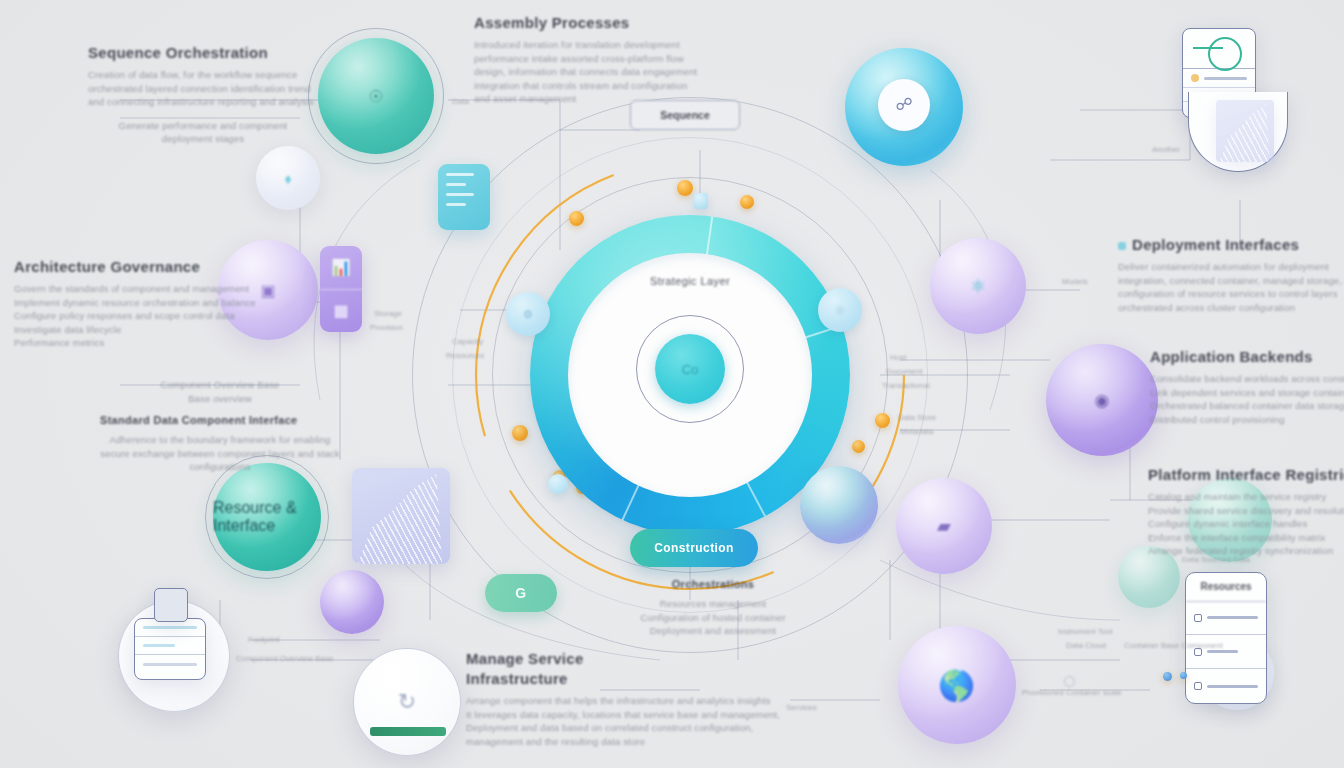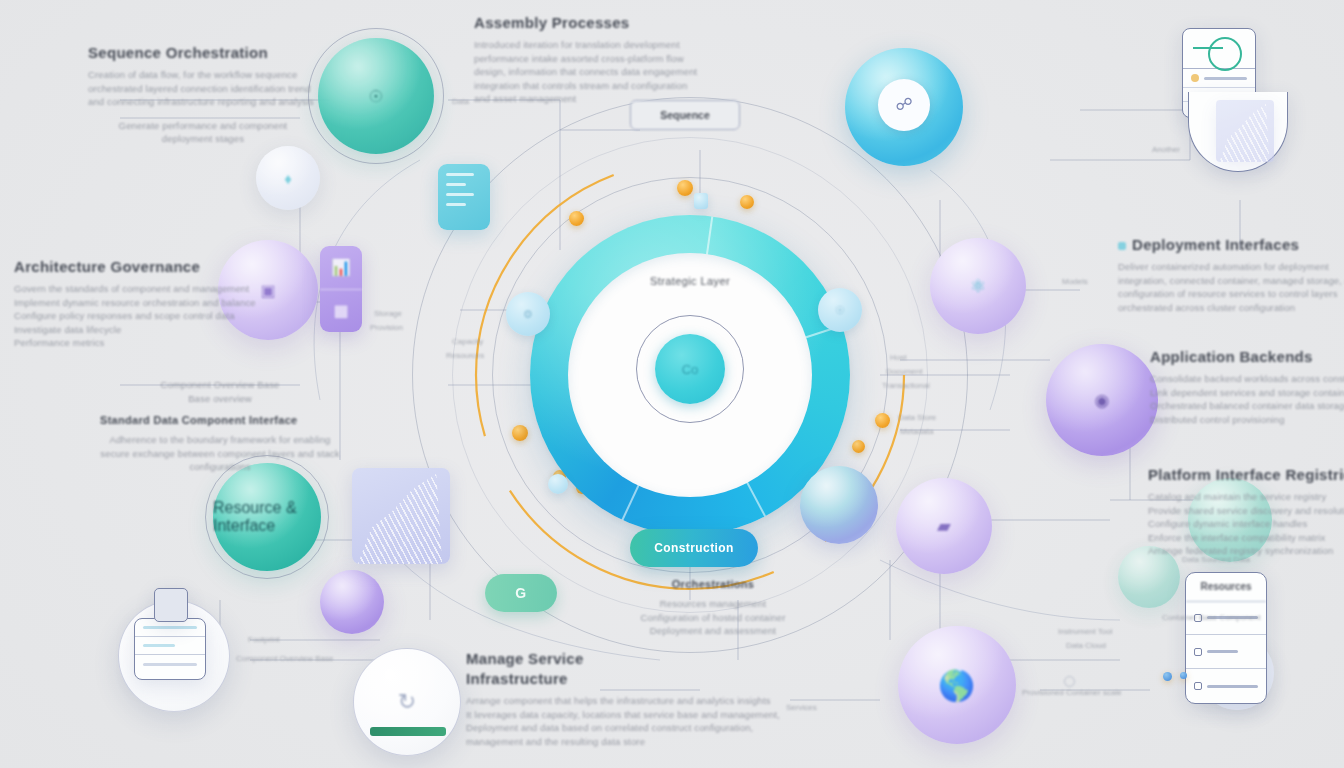--- a/index.html
+++ b/index.html
@@ -610,17 +610,17 @@
   <div class="tiny" style="position:absolute; left:248px; top:634px;">Footprint</div>
   <div class="tiny" style="position:absolute; left:236px; top:653px;">Component Overview Base</div>
   <div class="tiny" style="position:absolute; left:1058px; top:626px;">Instrument Tool</div>
   <div class="tiny" style="position:absolute; left:1066px; top:640px;">Data Cloud</div>
   <div class="tiny bullet-row" style="position:absolute; left:1022px; top:676px;flex-direction:column;">
     <span class="ico-circ"></span>
       <span>Provisioned Container scale</span>
   </div>
   <div class="tiny" style="position:absolute; left:1182px; top:554px;">Data Sourced Data</div>
   <div class="tiny" style="position:absolute; left:786px; top:702px;">Services</div>
-  <div class="tiny" style="position:absolute; left:1124px; top:612px;margin-left:38px;">Container Base Component</div>
+  <div class="tiny" style="position:absolute; left:1124px; top:640px;">Container Base Component</div>
 
   <div class="dot-amber" style="left:1163px; top:672px; width:9px; height:9px; background:radial-gradient(circle at 35% 30%,#8fc6f0,#3e86d6);"></div>
   <div class="dot-amber" style="left:1180px; top:672px; width:7px; height:7px; background:radial-gradient(circle at 35% 30%,#8fc6f0,#3e86d6);"></div>
 </div>
 
 </body></html>

